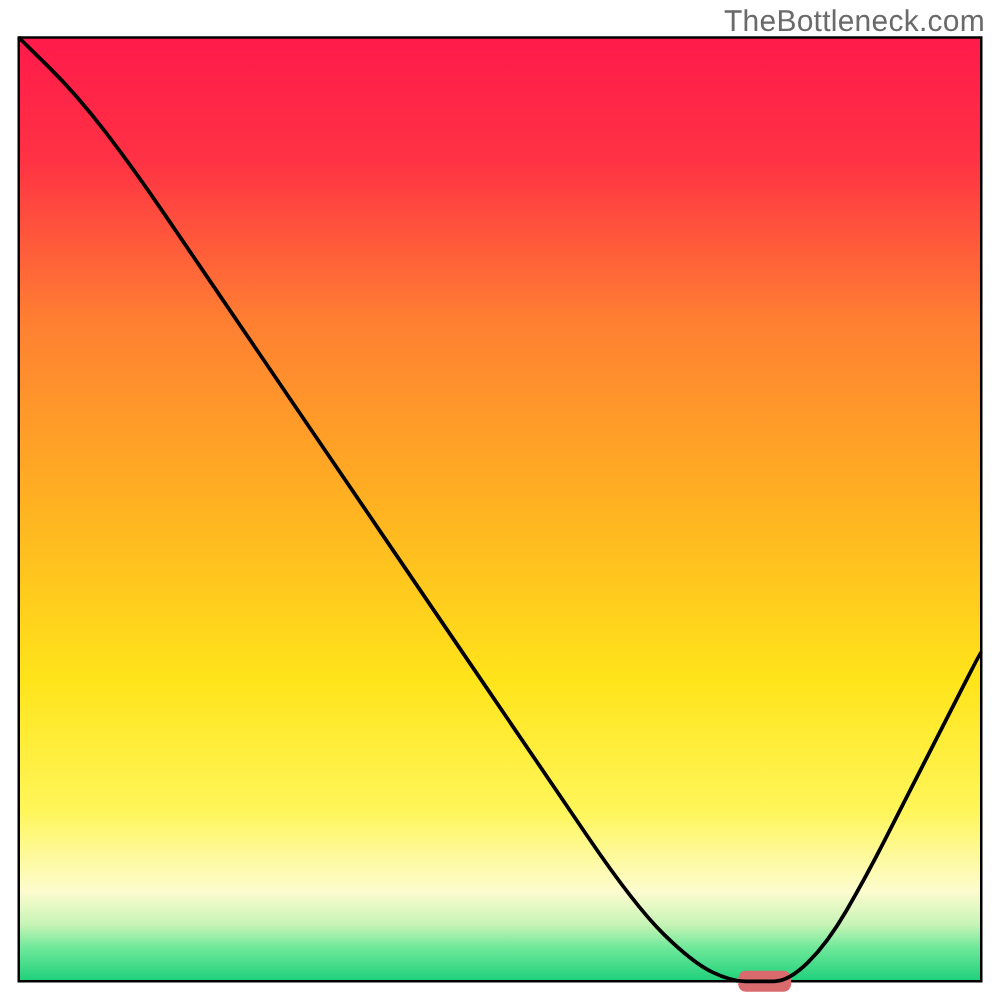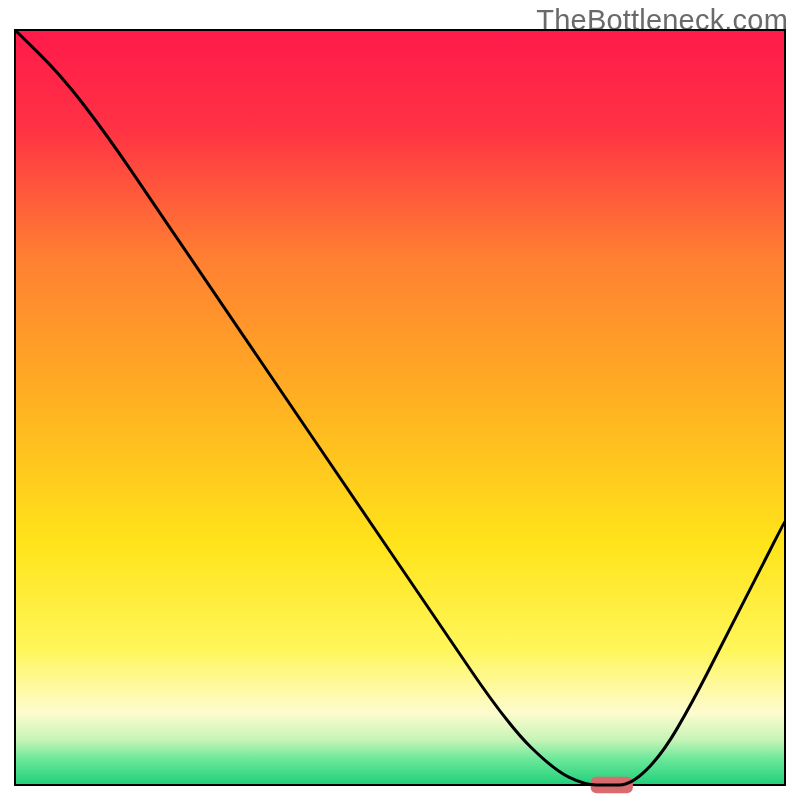--- a/index.html
+++ b/index.html
@@ -14,21 +14,21 @@
   .wrap {
     position: relative;
     width: 800px;
     height: 800px;
   }
   .watermark {
     position: absolute;
     top: 4px;
     right: 12px;
     color: #6a6a6a;
-    font-size: 29px;
+    font-size: 24px;
     font-weight: 400;
     letter-spacing: 0.2px;
   }
   svg.chart {
     position: absolute;
     inset: 0;
     width: 800px;
     height: 800px;
     display: block;
   }

